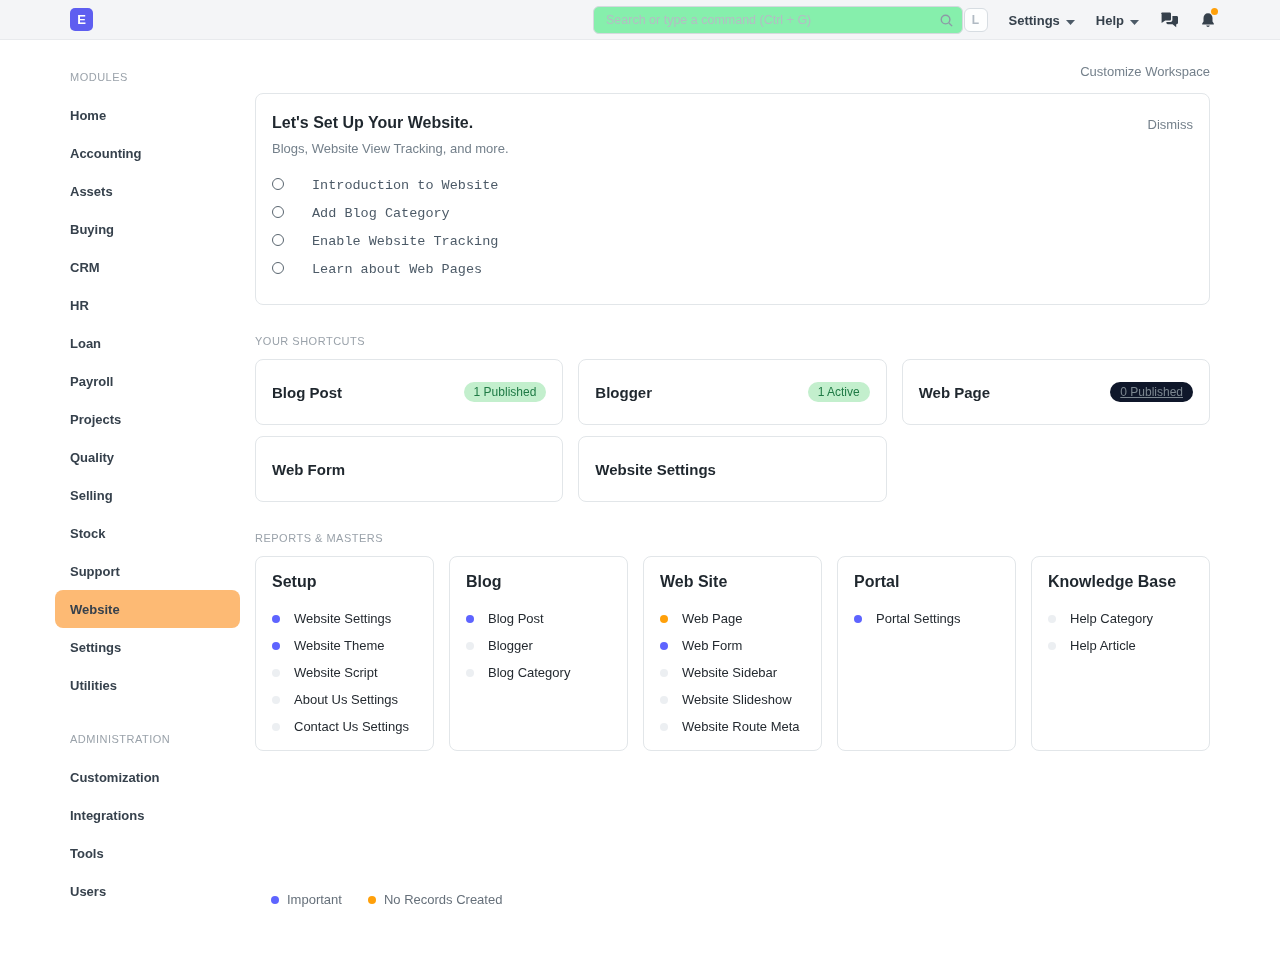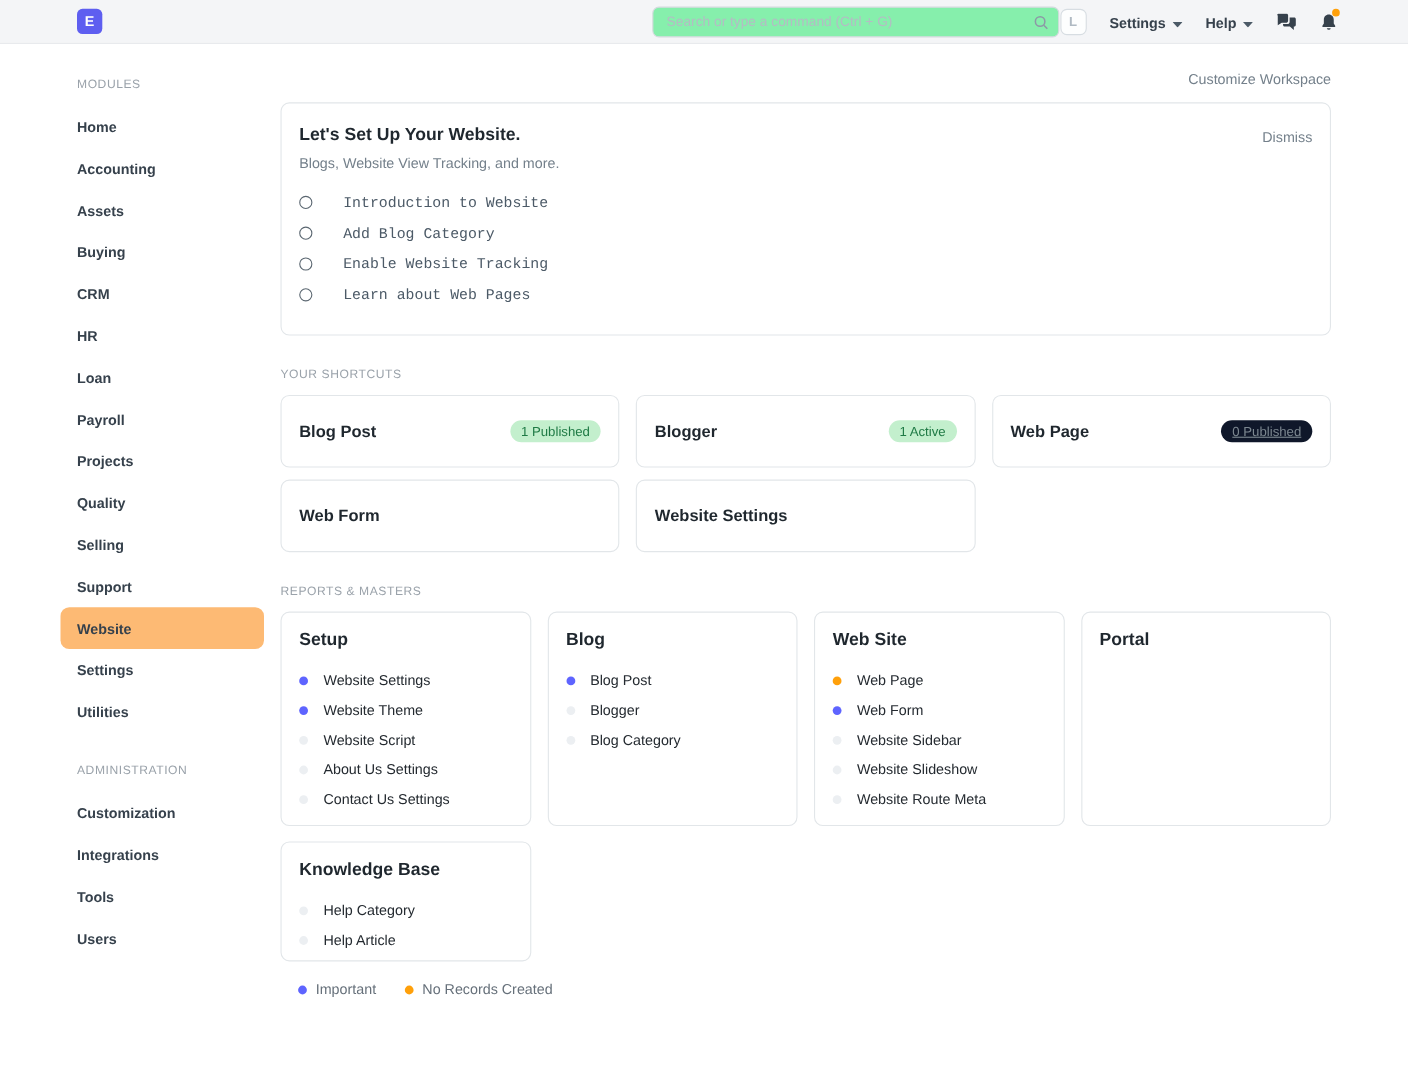--- a/index.html
+++ b/index.html
@@ -60,21 +60,21 @@
 
   
   .shortcut-grid { display:grid; grid-template-columns:repeat(3,1fr); gap:11px 15px; }
   .shortcut { height:66px; display:flex; align-items:center; padding:0 16px; cursor:pointer; }
   .sc-label { font-size:15px; font-weight:600; color:#1f272e; }
   .badge { margin-left:auto; font-size:12px; padding:3px 10px; border-radius:999px; }
   .badge.green { background:#c3efcd; color:#1f7a45; }
   .badge.gray  { background:#0f172a; color:#7c8790;text-decoration:underline; }
 
   
-  .report-grid { display:grid; grid-template-columns:repeat(4,1fr); grid-template-rows:195px 109px;
+  .report-grid { display:grid; grid-template-columns:repeat(5,1fr); grid-template-rows:195px 109px;
     gap:14px 15px; }
   .report-card { padding:16px; }
   .rc-title { font-size:16px; font-weight:600; color:#1f272e; margin-bottom:14px; }
   .rc-link { height:27px; display:flex; align-items:center; gap:14px; cursor:pointer; }
   .rc-dot { width:8px; height:8px; border-radius:50%; flex:0 0 auto; }
   .rc-label { font-size:13px; color:#242a30; }
 
   
   .legend { margin-top:18px; margin-left:16px; display:flex; gap:26px; }
   .legend-item { display:flex; align-items:center; gap:8px; }
@@ -166,20 +166,23 @@
           <div class="side-item">
     <span>Projects</span>
   </div>
           <div class="side-item">
     <span>Quality</span>
   </div>
           <div class="side-item">
     <span>Selling</span>
   </div>
           <div class="side-item">
+    <span>Stock</span>
+  </div>
+          <div class="side-item">
     <span>Support</span>
   </div>
           <div class="side-item active">
     <span>Website</span>
   </div>
           <div class="side-item">
     <span>Settings</span>
   </div>
           <div class="side-item">
     <span>Utilities</span>
@@ -322,20 +325,26 @@
     <span class="rc-label">Website Slideshow</span>
   </div>
             <div class="rc-link">
     <span class="rc-dot" style="background: rgb(236, 239, 242);"></span>
     <span class="rc-label">Website Route Meta</span>
   </div>
           </div>
   </div>
         <div class="card report-card">
     <div class="rc-title">Portal</div>
+    <div>
+            <div class="rc-link">
+    <span class="rc-dot" style="background: rgb(94, 100, 255);"></span>
+    <span class="rc-label">Portal Settings</span>
+  </div>
+          </div>
   </div>
         <div class="card report-card">
     <div class="rc-title">Knowledge Base</div>
     <div>
             <div class="rc-link">
     <span class="rc-dot" style="background: rgb(236, 239, 242);"></span>
     <span class="rc-label">Help Category</span>
   </div>
             <div class="rc-link">
     <span class="rc-dot" style="background: rgb(236, 239, 242);"></span>

